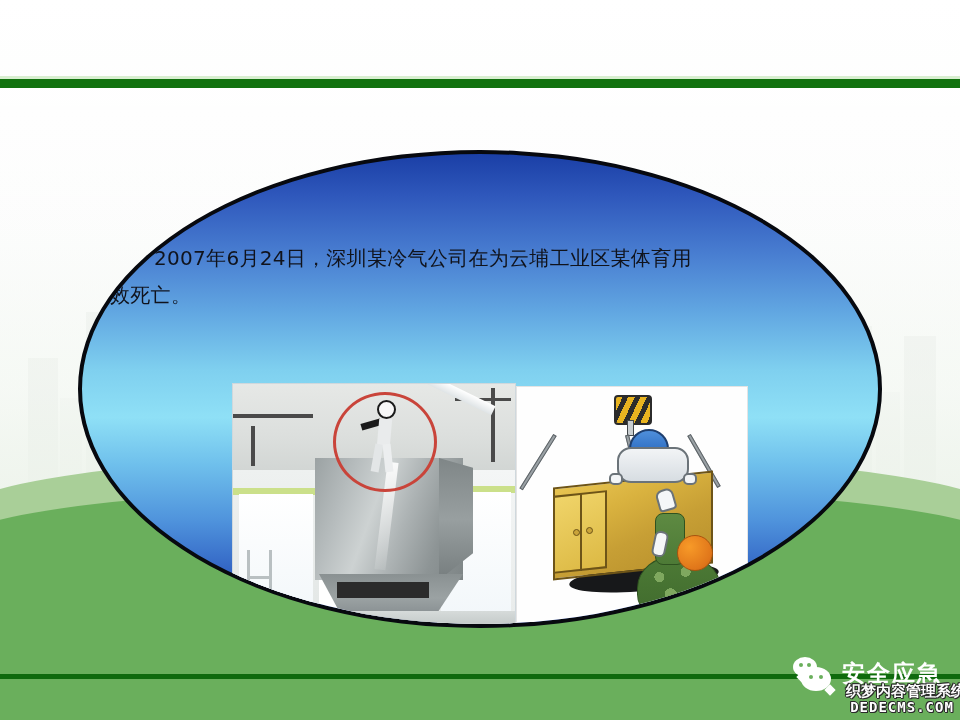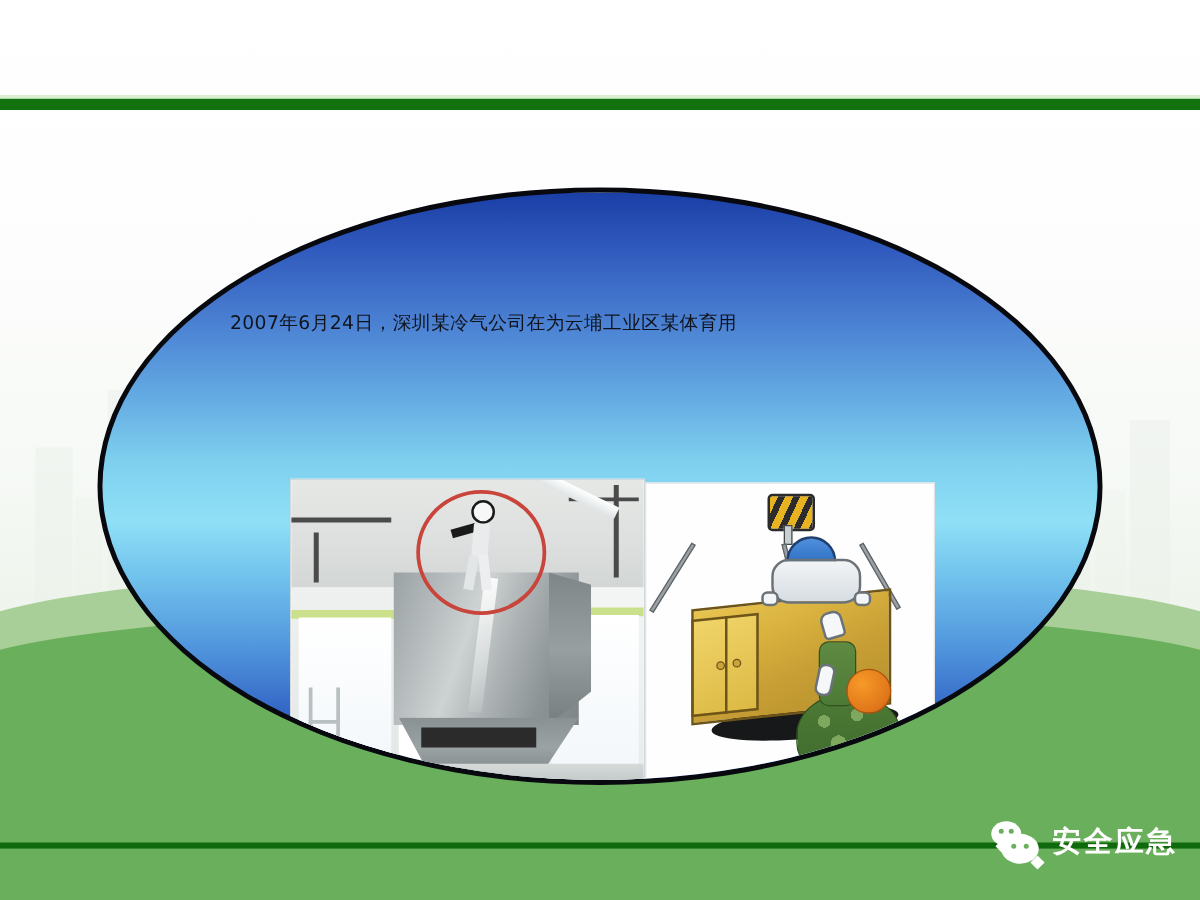--- a/index.html
+++ b/index.html
@@ -100,24 +100,23 @@
     font-size:26px;font-weight:bold;color:#dc5318;
     letter-spacing:1px;white-space:nowrap;
     text-shadow:1px 1px 1px rgba(60,20,0,.5);
     font-family:"DejaVu Sans","Liberation Sans",sans-serif;
   }
 
   
   .body-text{
     position:absolute;left:106px;top:236px;width:744px;
     color:#10131c;
-    font-size:15px;line-height:37px;
+    font-size:20px;line-height:37px;
     font-family:"DejaVu Sans","Liberation Sans",sans-serif;
     letter-spacing:.3px;
-    margin-left:30px;
   }
   .body-text p{margin:0;white-space:nowrap;}
   .body-text p.ind{text-indent:44px;}
 
   
   .photo{position:absolute;overflow:hidden;background:#fff;}
   #photo-plenum{left:228px;top:379px;width:284px;height:243px;border:1px solid #cfd8dd;box-sizing:border-box;}
   #photo-crane{left:512px;top:382px;width:232px;height:240px;border:1px solid #e4e4e4;box-sizing:border-box;background:#fefefe;}
 
   
@@ -269,20 +268,21 @@
 
   <div class="hill-light"></div>
   <div class="hill-main"></div>
   <div class="bar-bottom"></div>
   <div class="band-bottom"></div>
 
   <div class="oval">
 
     <div class="body-text" style="position:absolute;left:28px;top:86px;width:744px;">
       <p class="ind">2007年6月24日，深圳某冷气公司在为云埔工业区某体育用</p>
+      <p>效死亡。</p>
     </div>
 
     <div class="photo" id="photo-plenum" style="left:150px;top:229px;">
       <div class="pl-ceil"></div>
       <div class="pl-wallL"></div>
       <div class="pl-wallR"></div>
       <div class="pl-greenstrip" style="left:0;top:104px;width:86px;"></div>
       <div class="pl-greenstrip" style="right:0;top:102px;width:80px;"></div>
       <div class="pl-win pl-winL"></div>
       <div class="pl-win pl-winR"></div>
@@ -342,14 +342,18 @@
     <div class="wx-b wx-small"></div>
     <div class="wx-tail" style="left:5px;top:16px;transform:rotate(45deg);"></div>
     <div class="wx-tail" style="left:33px;top:29px;transform:rotate(45deg);"></div>
     <div class="wx-eye" style="left:6px;top:6px;"></div>
     <div class="wx-eye" style="left:14px;top:6px;"></div>
     <div class="wx-eye" style="left:16px;top:18px;"></div>
     <div class="wx-eye" style="left:26px;top:18px;"></div>
   </div>
   <div class="wx-label">安全应急</div>
 
+  <div class="wm">
+    <div class="cn">织梦内容管理系统</div>
+    <div class="en">DEDECMS.COM</div>
+  </div>
 
 </div>
 
 </body></html>

